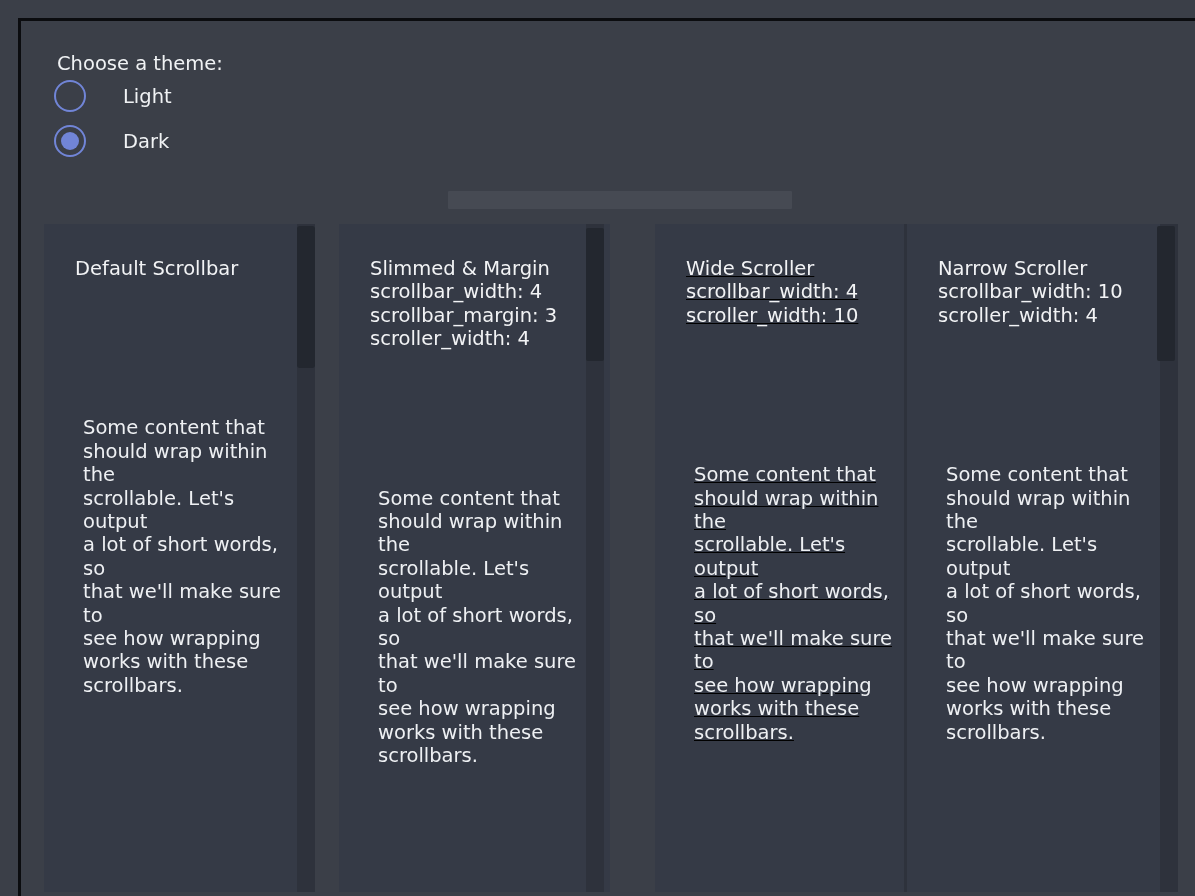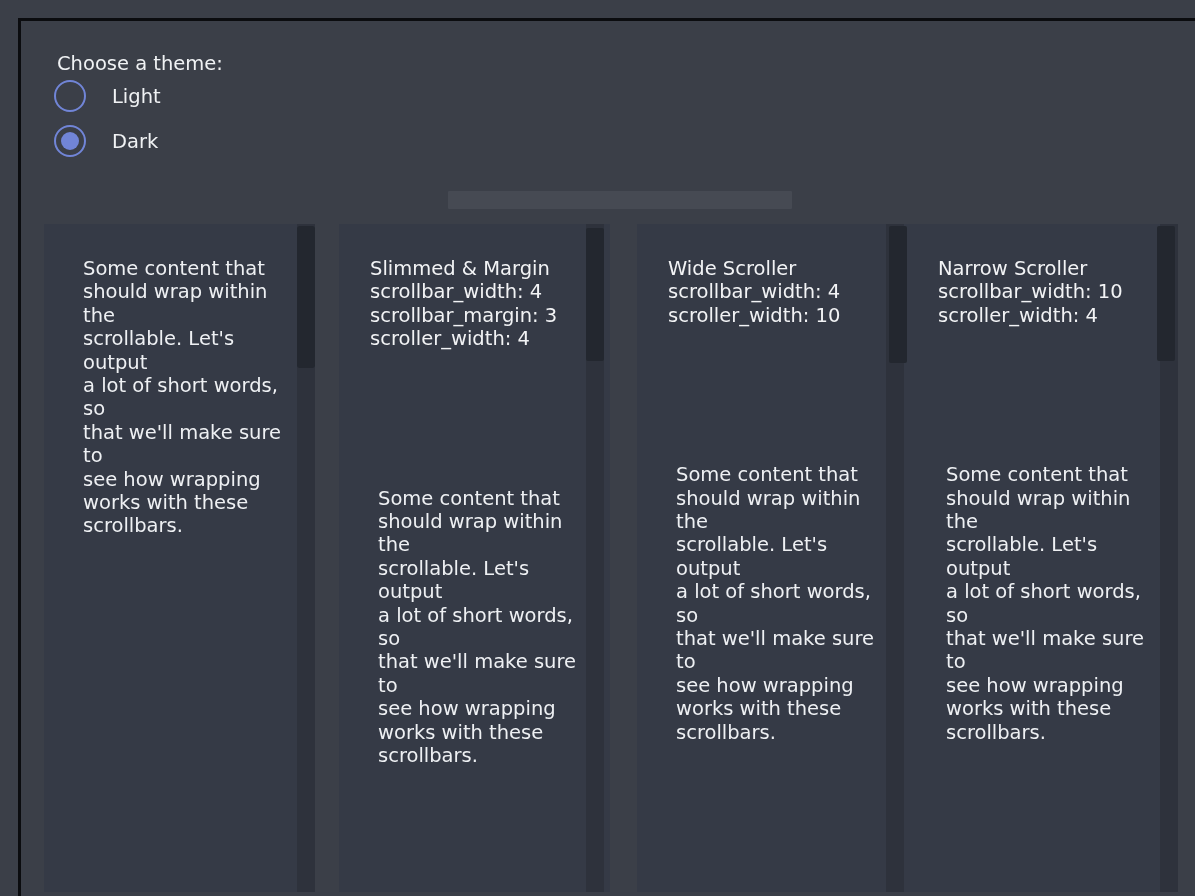--- a/index.html
+++ b/index.html
@@ -45,21 +45,21 @@
     align-items: center;
     justify-content: center;
     flex: 0 0 auto;
   }
   .radio-dot {
     width: 17px; height: 17px;
     border-radius: 50%;
     background: #7185d7;
   }
   .radio-text {
-    margin-left: 17px;
+    margin-left: 28px;
     font-size: 19.5px;
     color: #f0f2f4;
     white-space: nowrap;
   }
   
   .divider {
     position: absolute;
     left: 427px; top: 170px;
     width: 344px; height: 2px;
     background: #464a53;
@@ -69,21 +69,21 @@
   .panel {
     position: absolute;
     top: 203px;
     width: 271px;
     height: 668px;
     background: #353a46;
     overflow: hidden;
   }
   .panel.p0 { left: 23px; }
   .panel.p1 { left: 318px; }
-  .panel.p2 { left: 616px; }
+  .panel.p2 { left: 634px; text-decoration: underline; }
   .panel.p3 { left: 886px; }
   .panel-pad {
     padding: 15px 13px 0 13px;
     width: 253px;
   }
   .panel-header {
     font-size: 19.5px;
     line-height: 23.4px;
     color: #f2f3f5;
     white-space: pre-line;
@@ -129,20 +129,21 @@
     <span class="radio-circle">
       <span class="radio-dot"></span>
     </span>
     <span class="radio-text">Dark</span>
   </div>
 
   <div class="divider"></div>
 
   <div class="panel p0">
     <div class="panel-pad">
+      <div class="panel-header">Default Scrollbar</div>
       <div class="panel-content">Some content that
 should wrap within the
 scrollable. Let's output
 a lot of short words, so
 that we'll make sure to
 see how wrapping
 works with these
 scrollbars.</div>
     </div>
     <div class="sb-track"></div>

